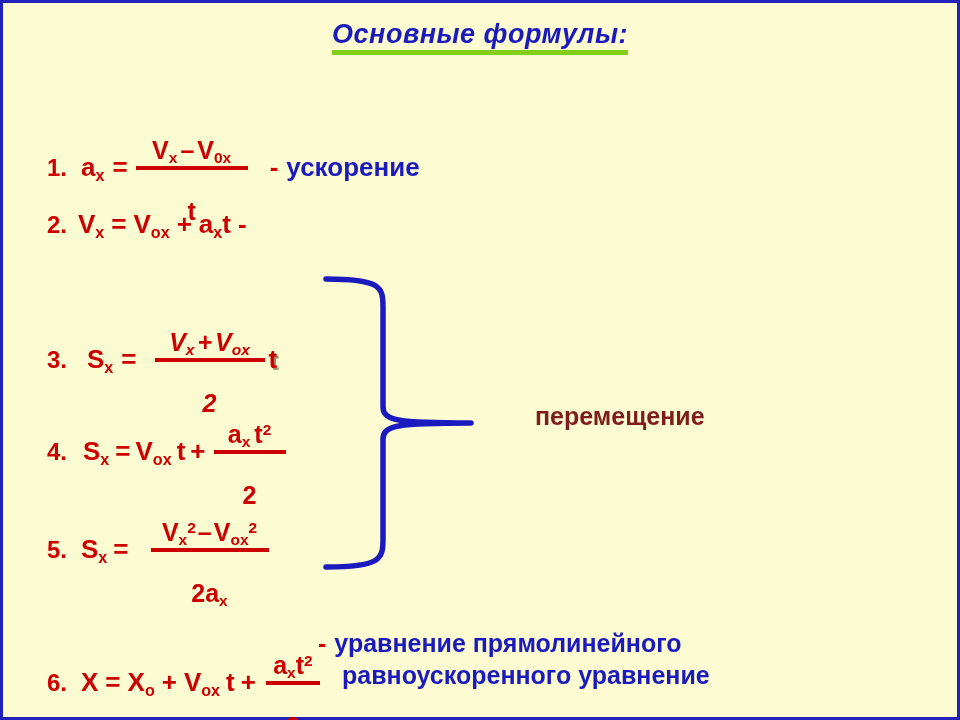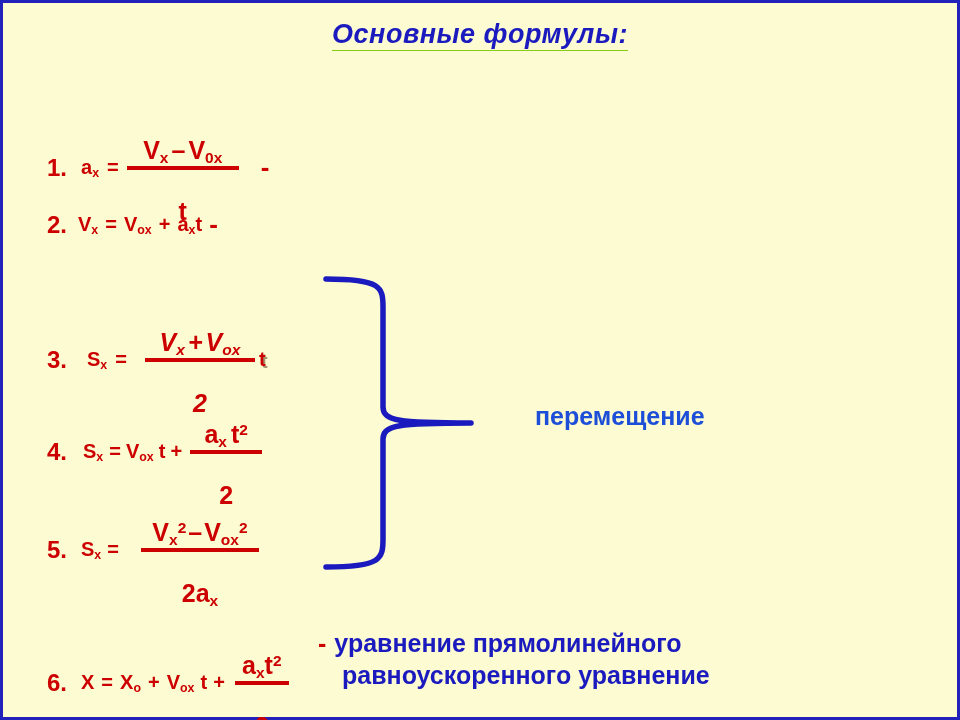--- a/index.html
+++ b/index.html
@@ -28,40 +28,40 @@
     left: 0;
     width: 100%;
     text-align: center;
     font-size: 27px;
     font-weight: bold;
     font-style: italic;
     color: #1A1ABE;
     letter-spacing: 0.5px;
   }
   #title span {
-    border-bottom: 1px solid #84cc16;
+    border-bottom: 5px solid #84cc16;
     padding-bottom: 1px;
   }
 
   
   .frow {
     position: absolute;
     display: flex;
     align-items: center;
     color: #CC0000;
     font-weight: bold;
     white-space: nowrap;
     font-size: 26px;
   }
   .num {
     color: #CC0000;
     font-weight: bold;
     font-size: 24px;
   }
-  .expr { font-size: 20px; color: #CC0000; font-weight: bold; }
+  .expr { font-size: 26px; color: #CC0000; font-weight: bold; }
   .blue { color: #1A1ABE; font-weight: bold; }
   .redtxt { color: #CC0000; font-weight: bold; }
 
   sub {
     font-size: 0.62em;
     vertical-align: -0.28em;
     line-height: 0;
   }
   sup {
     font-size: 0.62em;
@@ -106,21 +106,21 @@
     height: 300px;
   }
 
   
   #label-peremeshchenie {
     position: absolute;
     left: 532px;
     top: 399px;
     font-size: 25px;
     font-weight: bold;
-    color: #1d4ed8;
+    color: #7f1d1d;
     white-space: nowrap;
   }
 
   #eq-label {
     position: absolute;
     left: 315px;
     top: 624px;
     font-size: 25px;
     font-weight: bold;
     white-space: nowrap;
@@ -162,20 +162,21 @@
     <span class="frac" style="min-width:112px;">
       <span class="top">
         <span>V</span><sub>x</sub><span style="padding:0 3px;">–</span><span>V</span><sub>0x</sub>
       </span>
       <span class="bar"></span>
       <span class="bot">t</span>
     </span>
     <span class="gap" style="width:22px;"></span>
     <span class="redtxt">-</span>
     <span class="gap-s"></span>
+    <span class="blue">ускорение</span>
   </div>
 
   <div class="frow" id="row2">
     <span class="num">2.</span>
     <span class="gap-s" style="width:11px;"></span>
     <span class="expr">
       <span>V</span><sub>x</sub>
     </span>
     <span class="gap-s" style="width:7px;"></span>
     <span class="expr">=</span>

